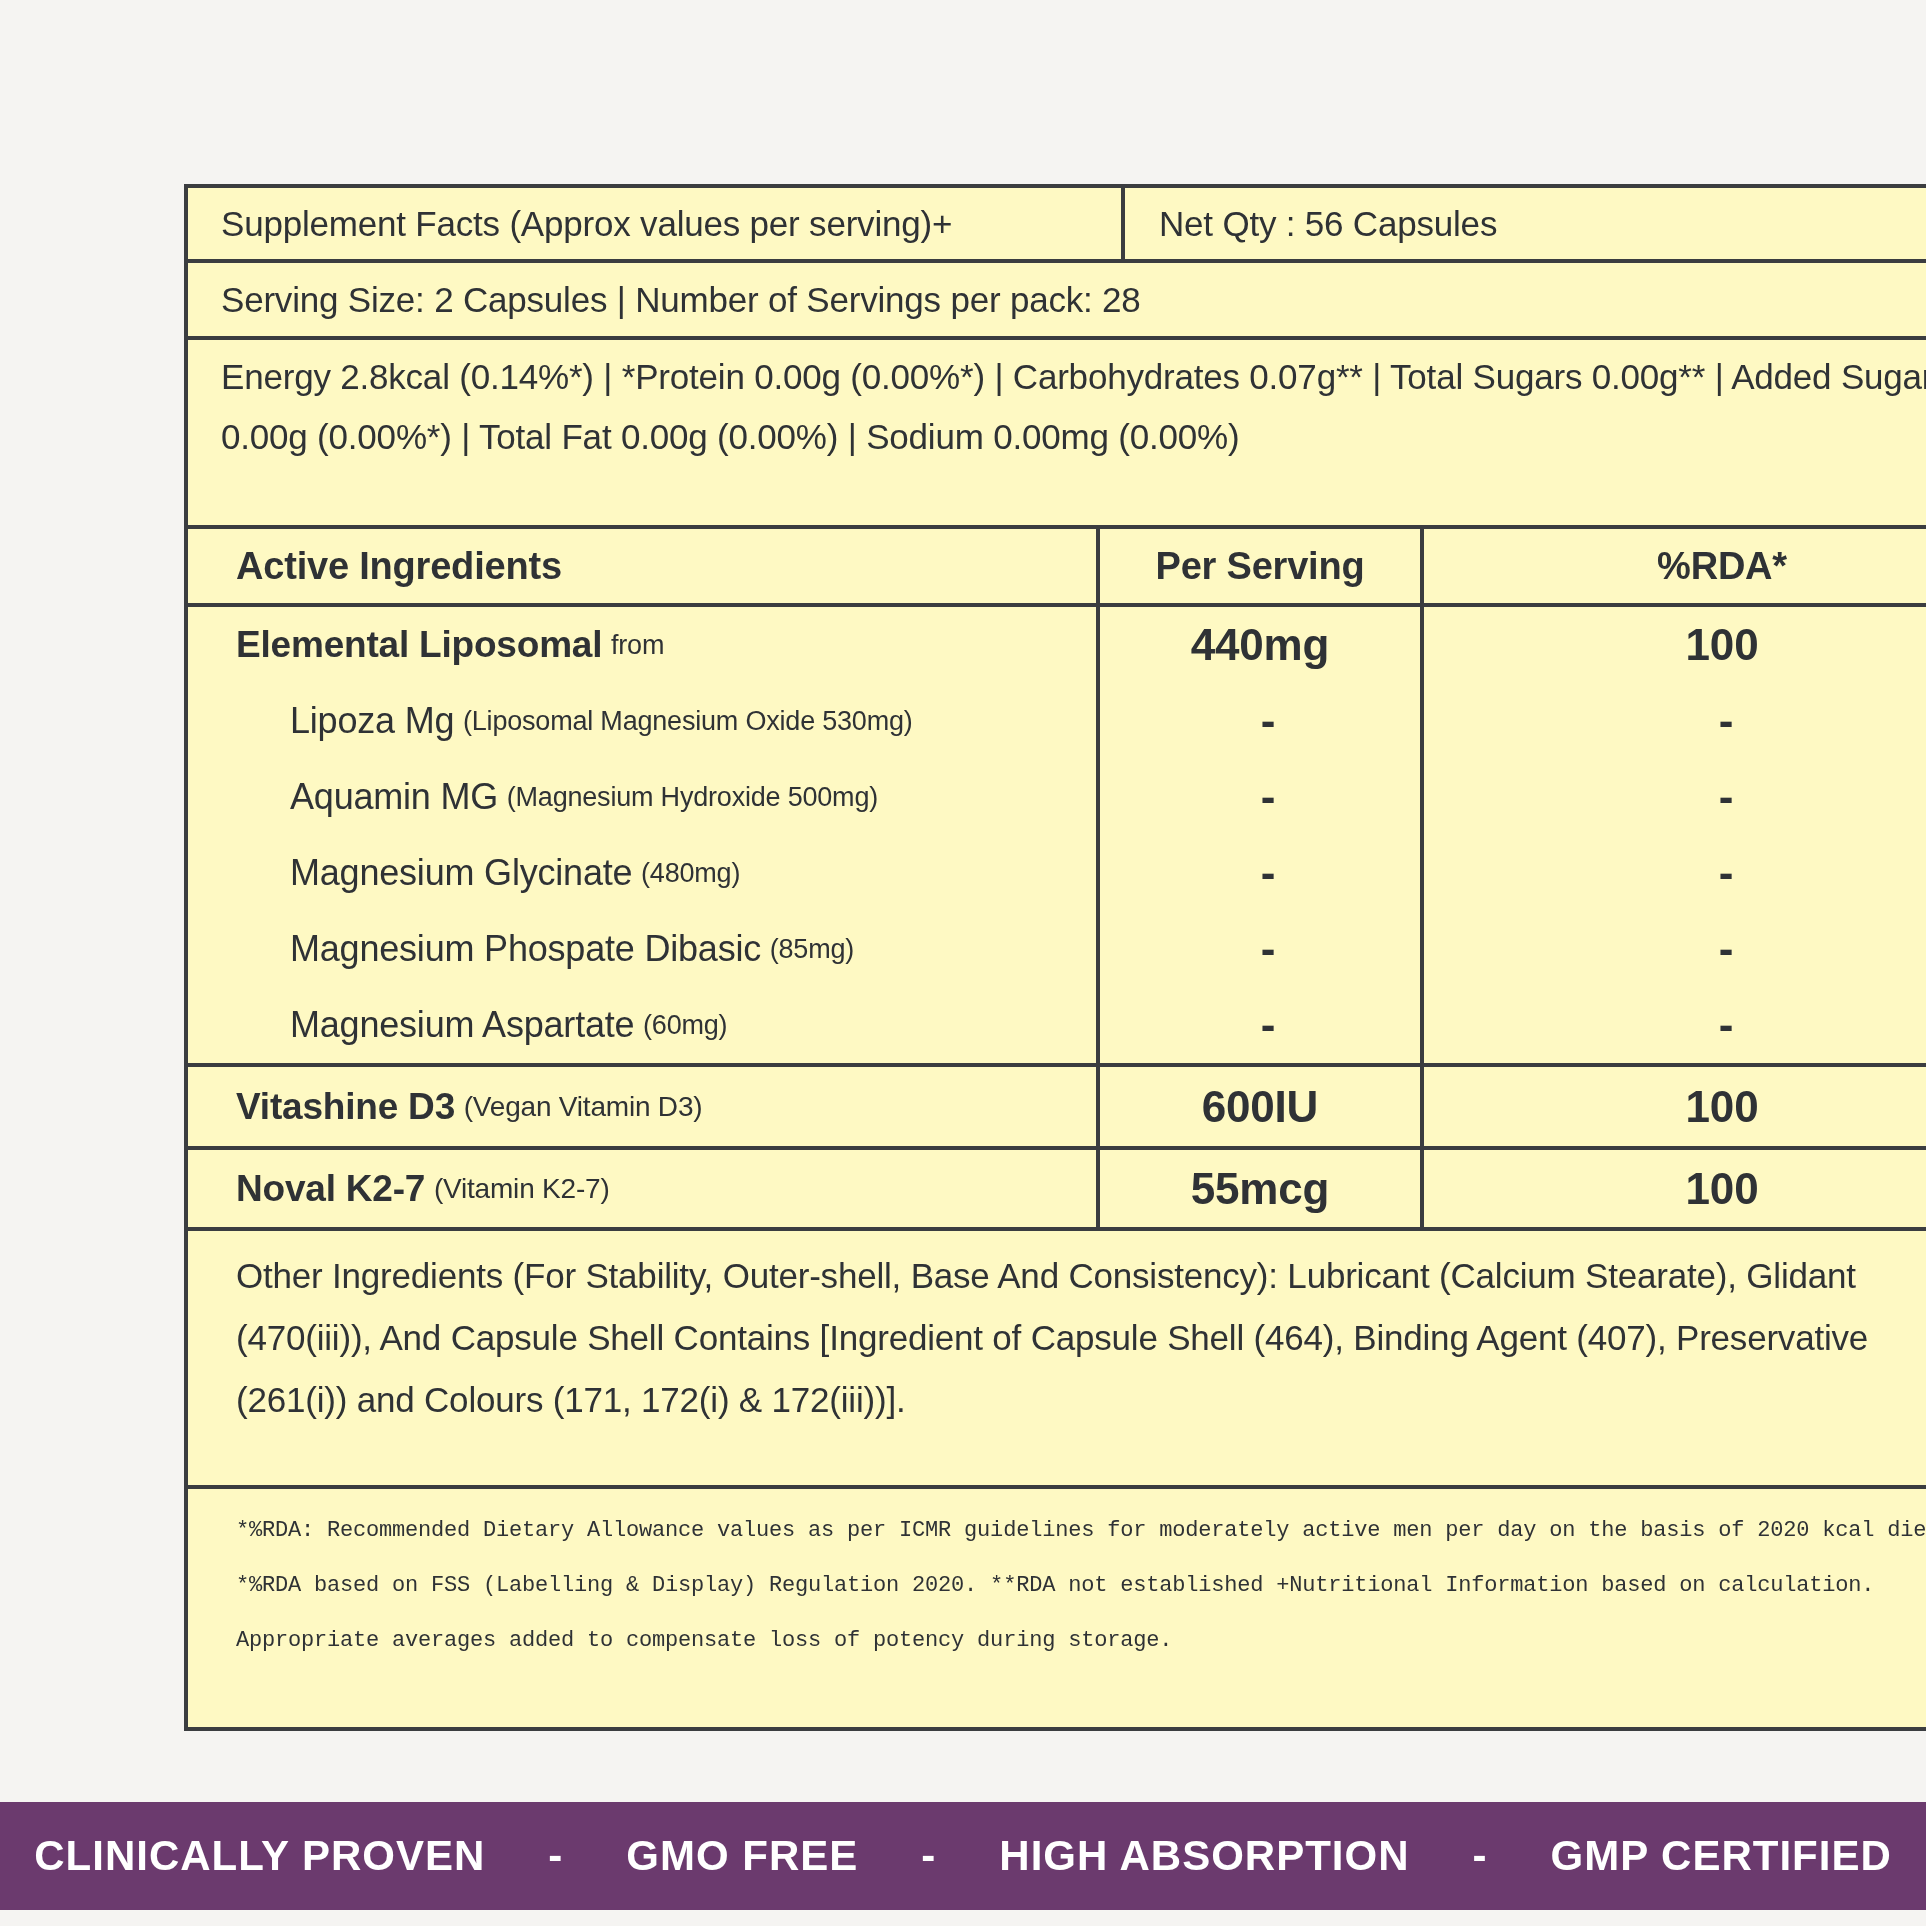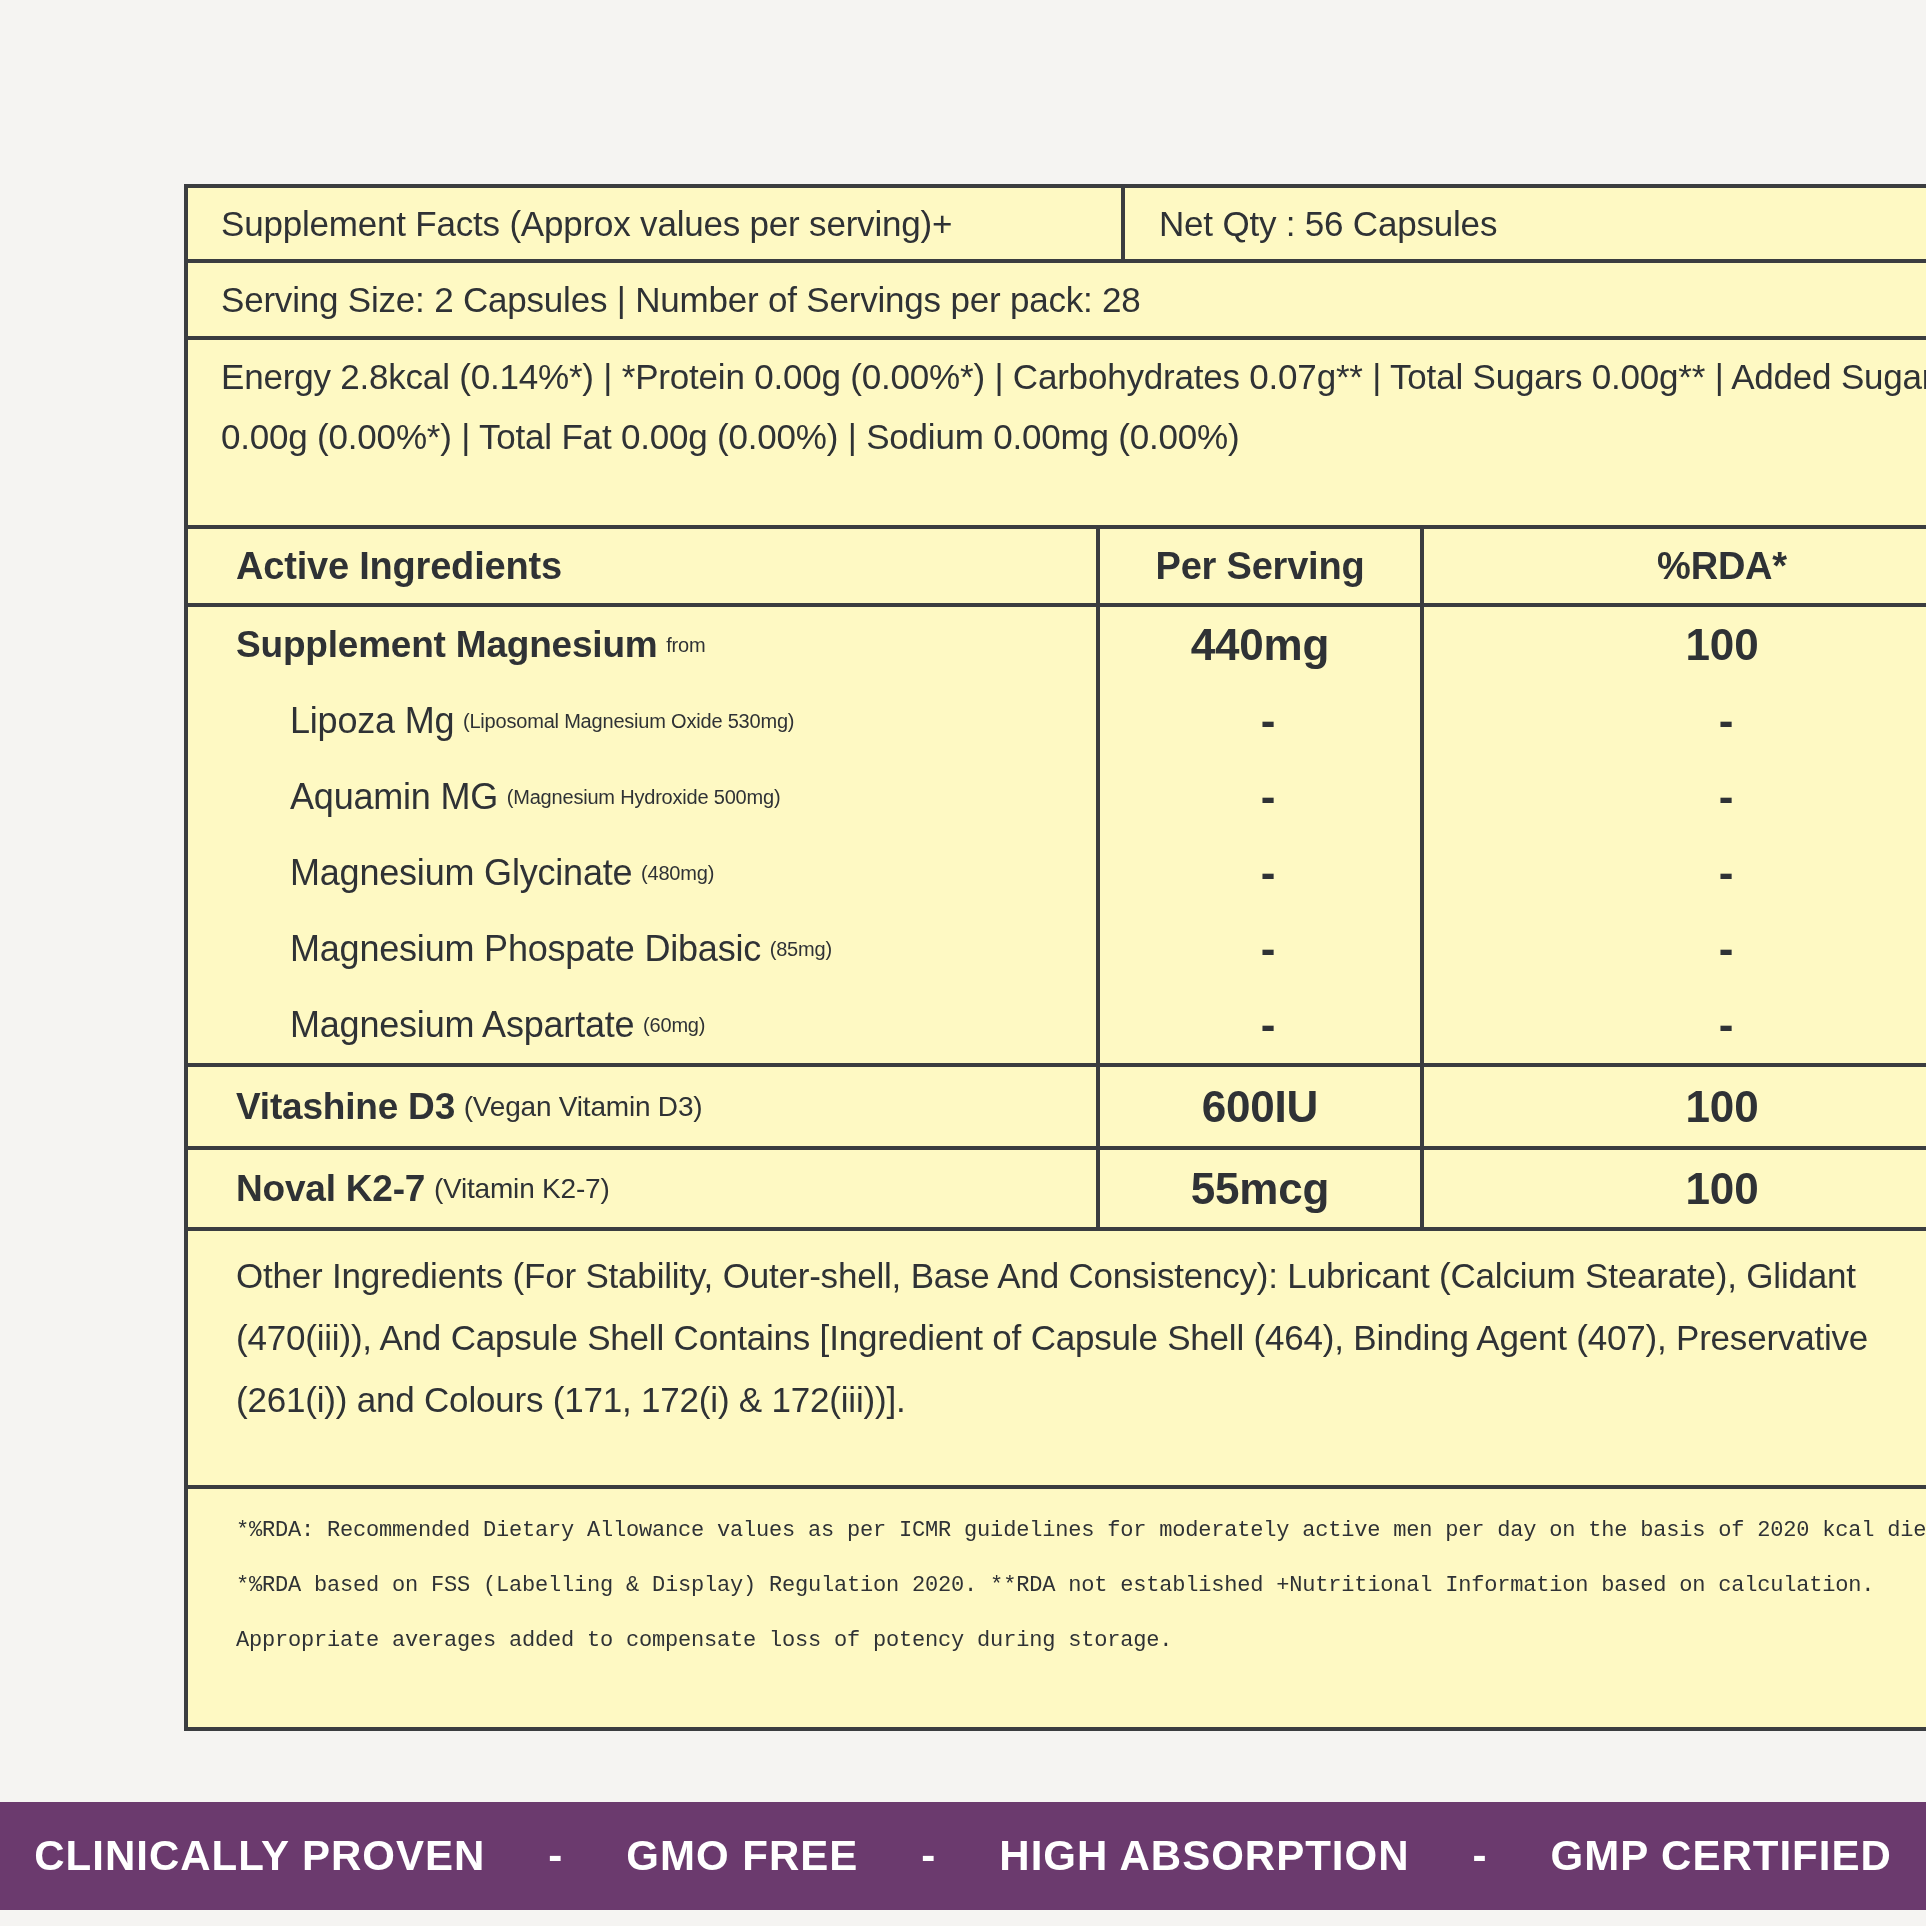--- a/index.html
+++ b/index.html
@@ -59,21 +59,21 @@
   .gridrow .c2 { flex: 0 0 320px; display: flex; align-items: center; justify-content: center; text-align: center; }
   .gridrow .c3 { flex: 1; display: flex; align-items: center; justify-content: center; text-align: center; }
 
   .header-row { height: 74px; }
   .header-row .c1, .header-row .c2, .header-row .c3 { font-size: 38px; font-weight: 700; }
 
   .mg-block { border-top: 4.3px solid #3b3d40; }
   .mline { height: 76px; }
   .mline .iname { font-size: 36px; }
   .mline .iname.bold { font-weight: 700; font-size: 37px; }
-  .mline .idetail { font-size: 20px; margin-left: 8.7px; white-space: nowrap; }
+  .mline .idetail { font-size: 27px; margin-left: 8.7px; white-space: nowrap; }
   .mline.sub .c1 { padding-left: 94px; margin-left: 8px; }
   .val { font-size: 44px; font-weight: 700; }
 
   .vrow { border-top: 4.3px solid #3b3d40; }
   .vrow.vitashine { height: 83px; }
   .vrow.noval { height: 81px; }
   .vrow .iname { font-size: 37px; font-weight: 700; }
   .vrow .idetail { font-size: 28px; margin-left: 8.7px; }
 
   .row-other {
@@ -121,21 +121,21 @@
     <div class="gridrow header-row">
       <div class="c1">Active Ingredients</div>
       <div class="c2">Per Serving</div>
       <div class="c3">%RDA*</div>
     </div>
 
     <div class="mg-block">
 
       <div class="gridrow mline">
         <div class="c1">
-          <span class="iname bold">Supplement Magnesium</span>
+          <span class="iname bold">Elemental Liposomal</span>
           <span class="idetail">from</span>
         </div>
         <div class="c2 val">440mg</div>
         <div class="c3 val">100</div>
       </div>
 
       <div class="gridrow mline sub">
         <div class="c1">
           <span class="iname">Lipoza Mg</span>
           <span class="idetail">(Liposomal Magnesium Oxide 530mg)</span>

